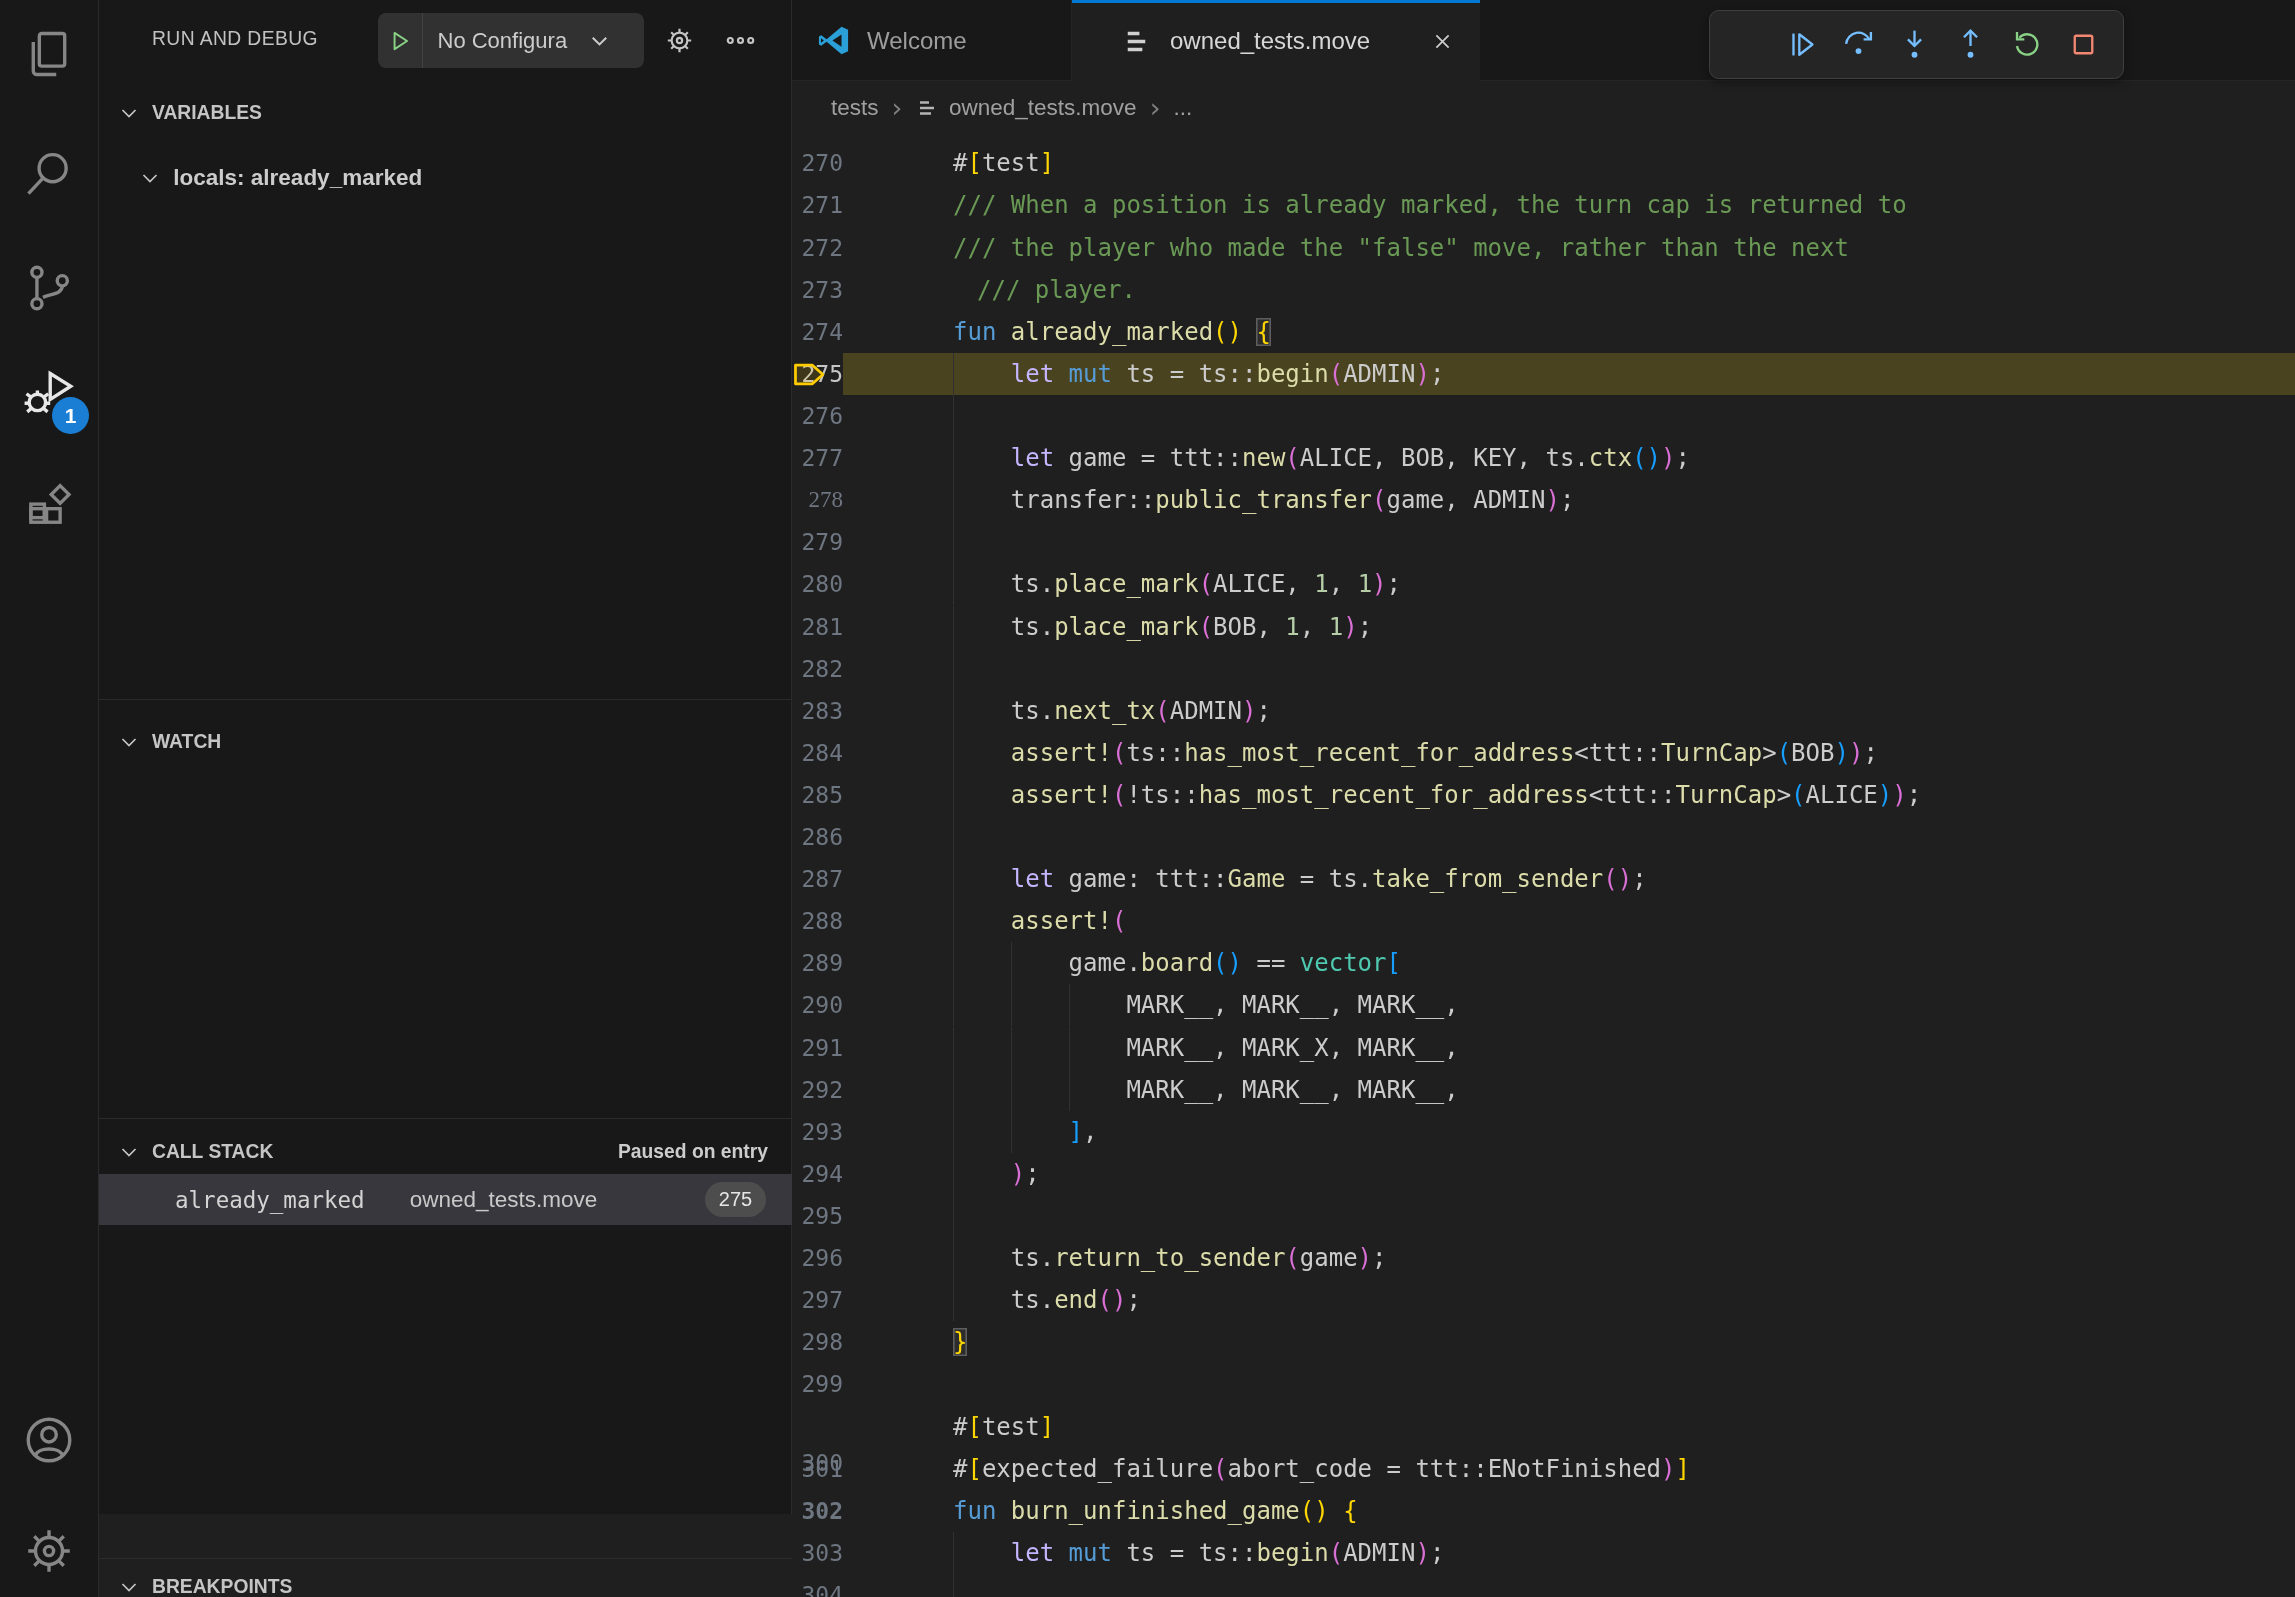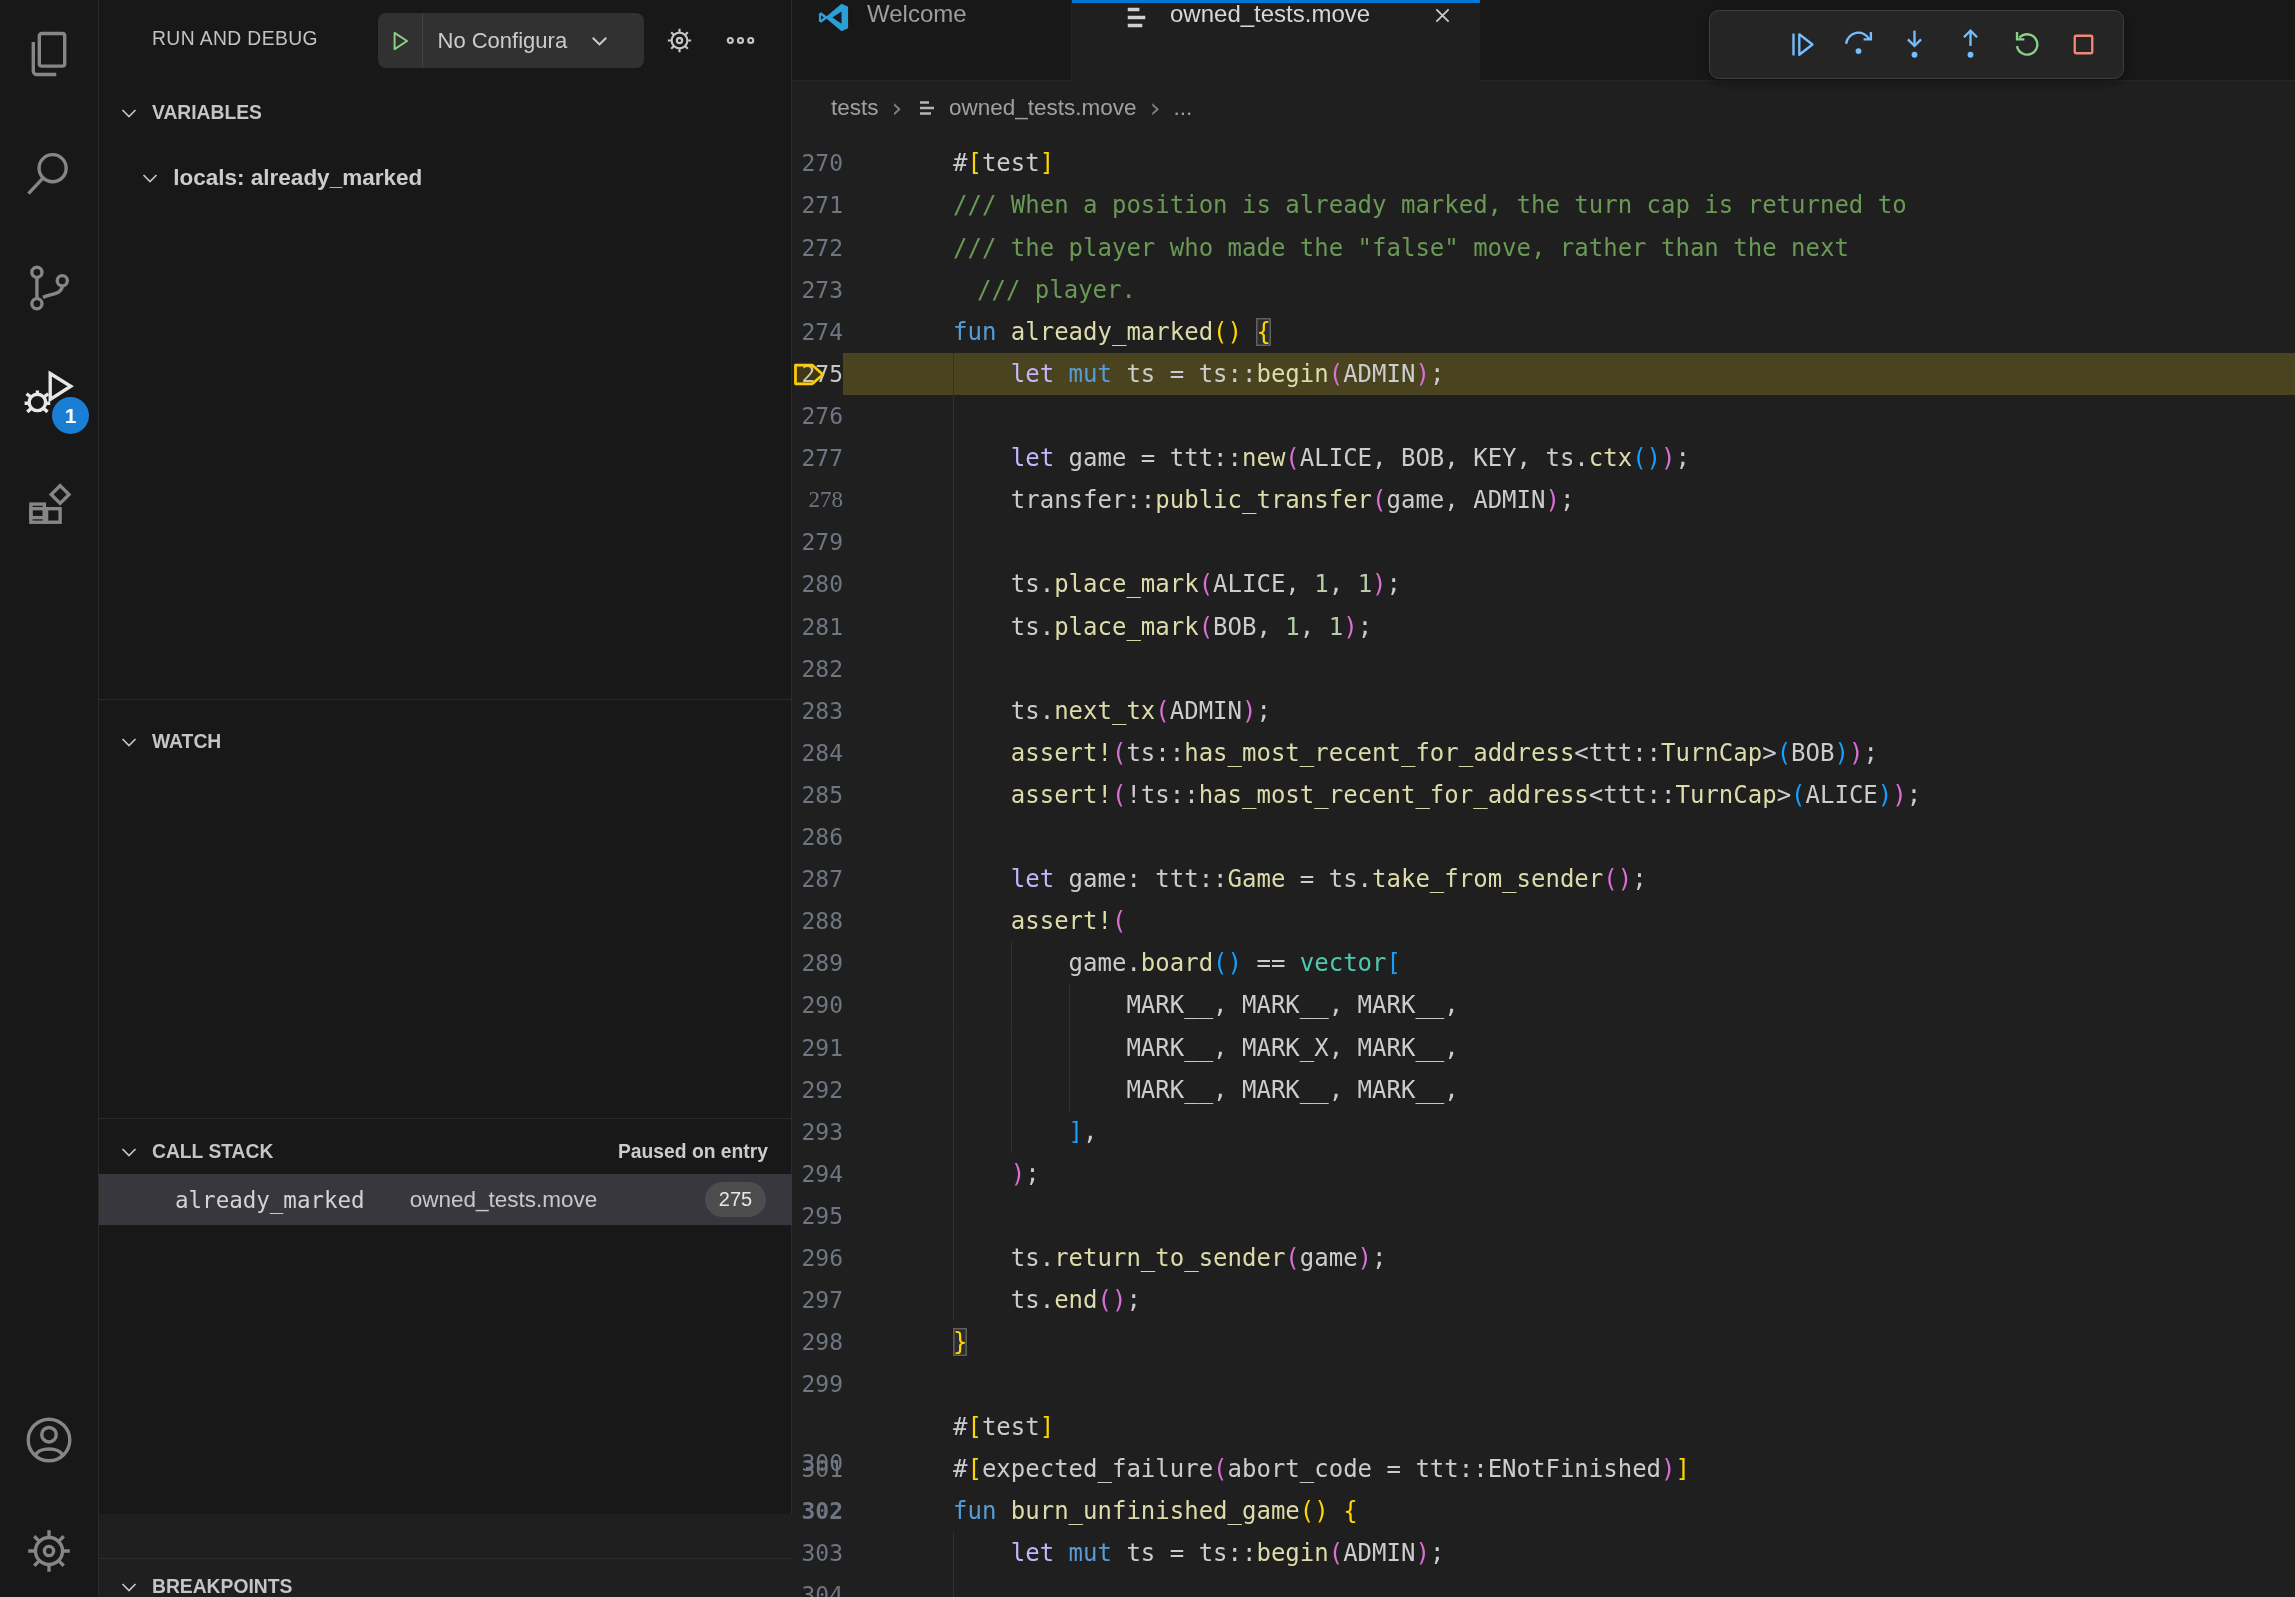--- a/index.html
+++ b/index.html
@@ -49,21 +49,21 @@
   #callstack-fn { margin-left:76px; font-family:"DejaVu Sans Mono",monospace; font-size:22.5px; color:#d4d4d4; }
   #callstack-file { margin-left:45px; font-size:22.5px; color:#c8c8c8; }
   #callstack-line-badge { position:absolute; right:26px; background:#4d4d4d; color:#e6e6e6;
     font-size:20px; height:35px; min-width:61px; padding:0 13px; border-radius:17.7px;
     display:flex; align-items:center; justify-content:center; }
 
   
   #editor { position:absolute; left:792px; top:0; width:1503px; height:1597px; background:#1f1f1f; }
   #tabbar { position:absolute; left:0; top:0; width:1503px; height:81px;
     background:#181818; border-bottom:0.8px solid #252525; }
-  .tab { position:absolute; top:0; height:81px; display:flex; align-items:flex-start; }
+  .tab { position:absolute; top:0; height:81px; display:flex; align-items:center; }
   #tab-welcome { left:0; width:280px; border-right:0.8px solid #252525; }
   #tab-welcome .tab-label { color:#9d9d9d; }
   #tab-active { left:280px; width:408px; background:#1f1f1f; height:82px; }
   #tab-active .accent-bar { position:absolute; left:0; top:0; width:100%; height:3.2px; background:#0078d4; }
   .tab-label { font-size:24px; margin-left:16px; color:#d7d7d7; }
   .tab-icon { margin-left:24px; width:35px; height:35px; }
   #tab-close { position:absolute; right:22.5px; width:31px; height:31px; display:flex;
     align-items:center; justify-content:center; border-radius:6.4px; }
   #tab-close svg { width:21px; height:21px; stroke:#cccccc; stroke-width:2; }
 

